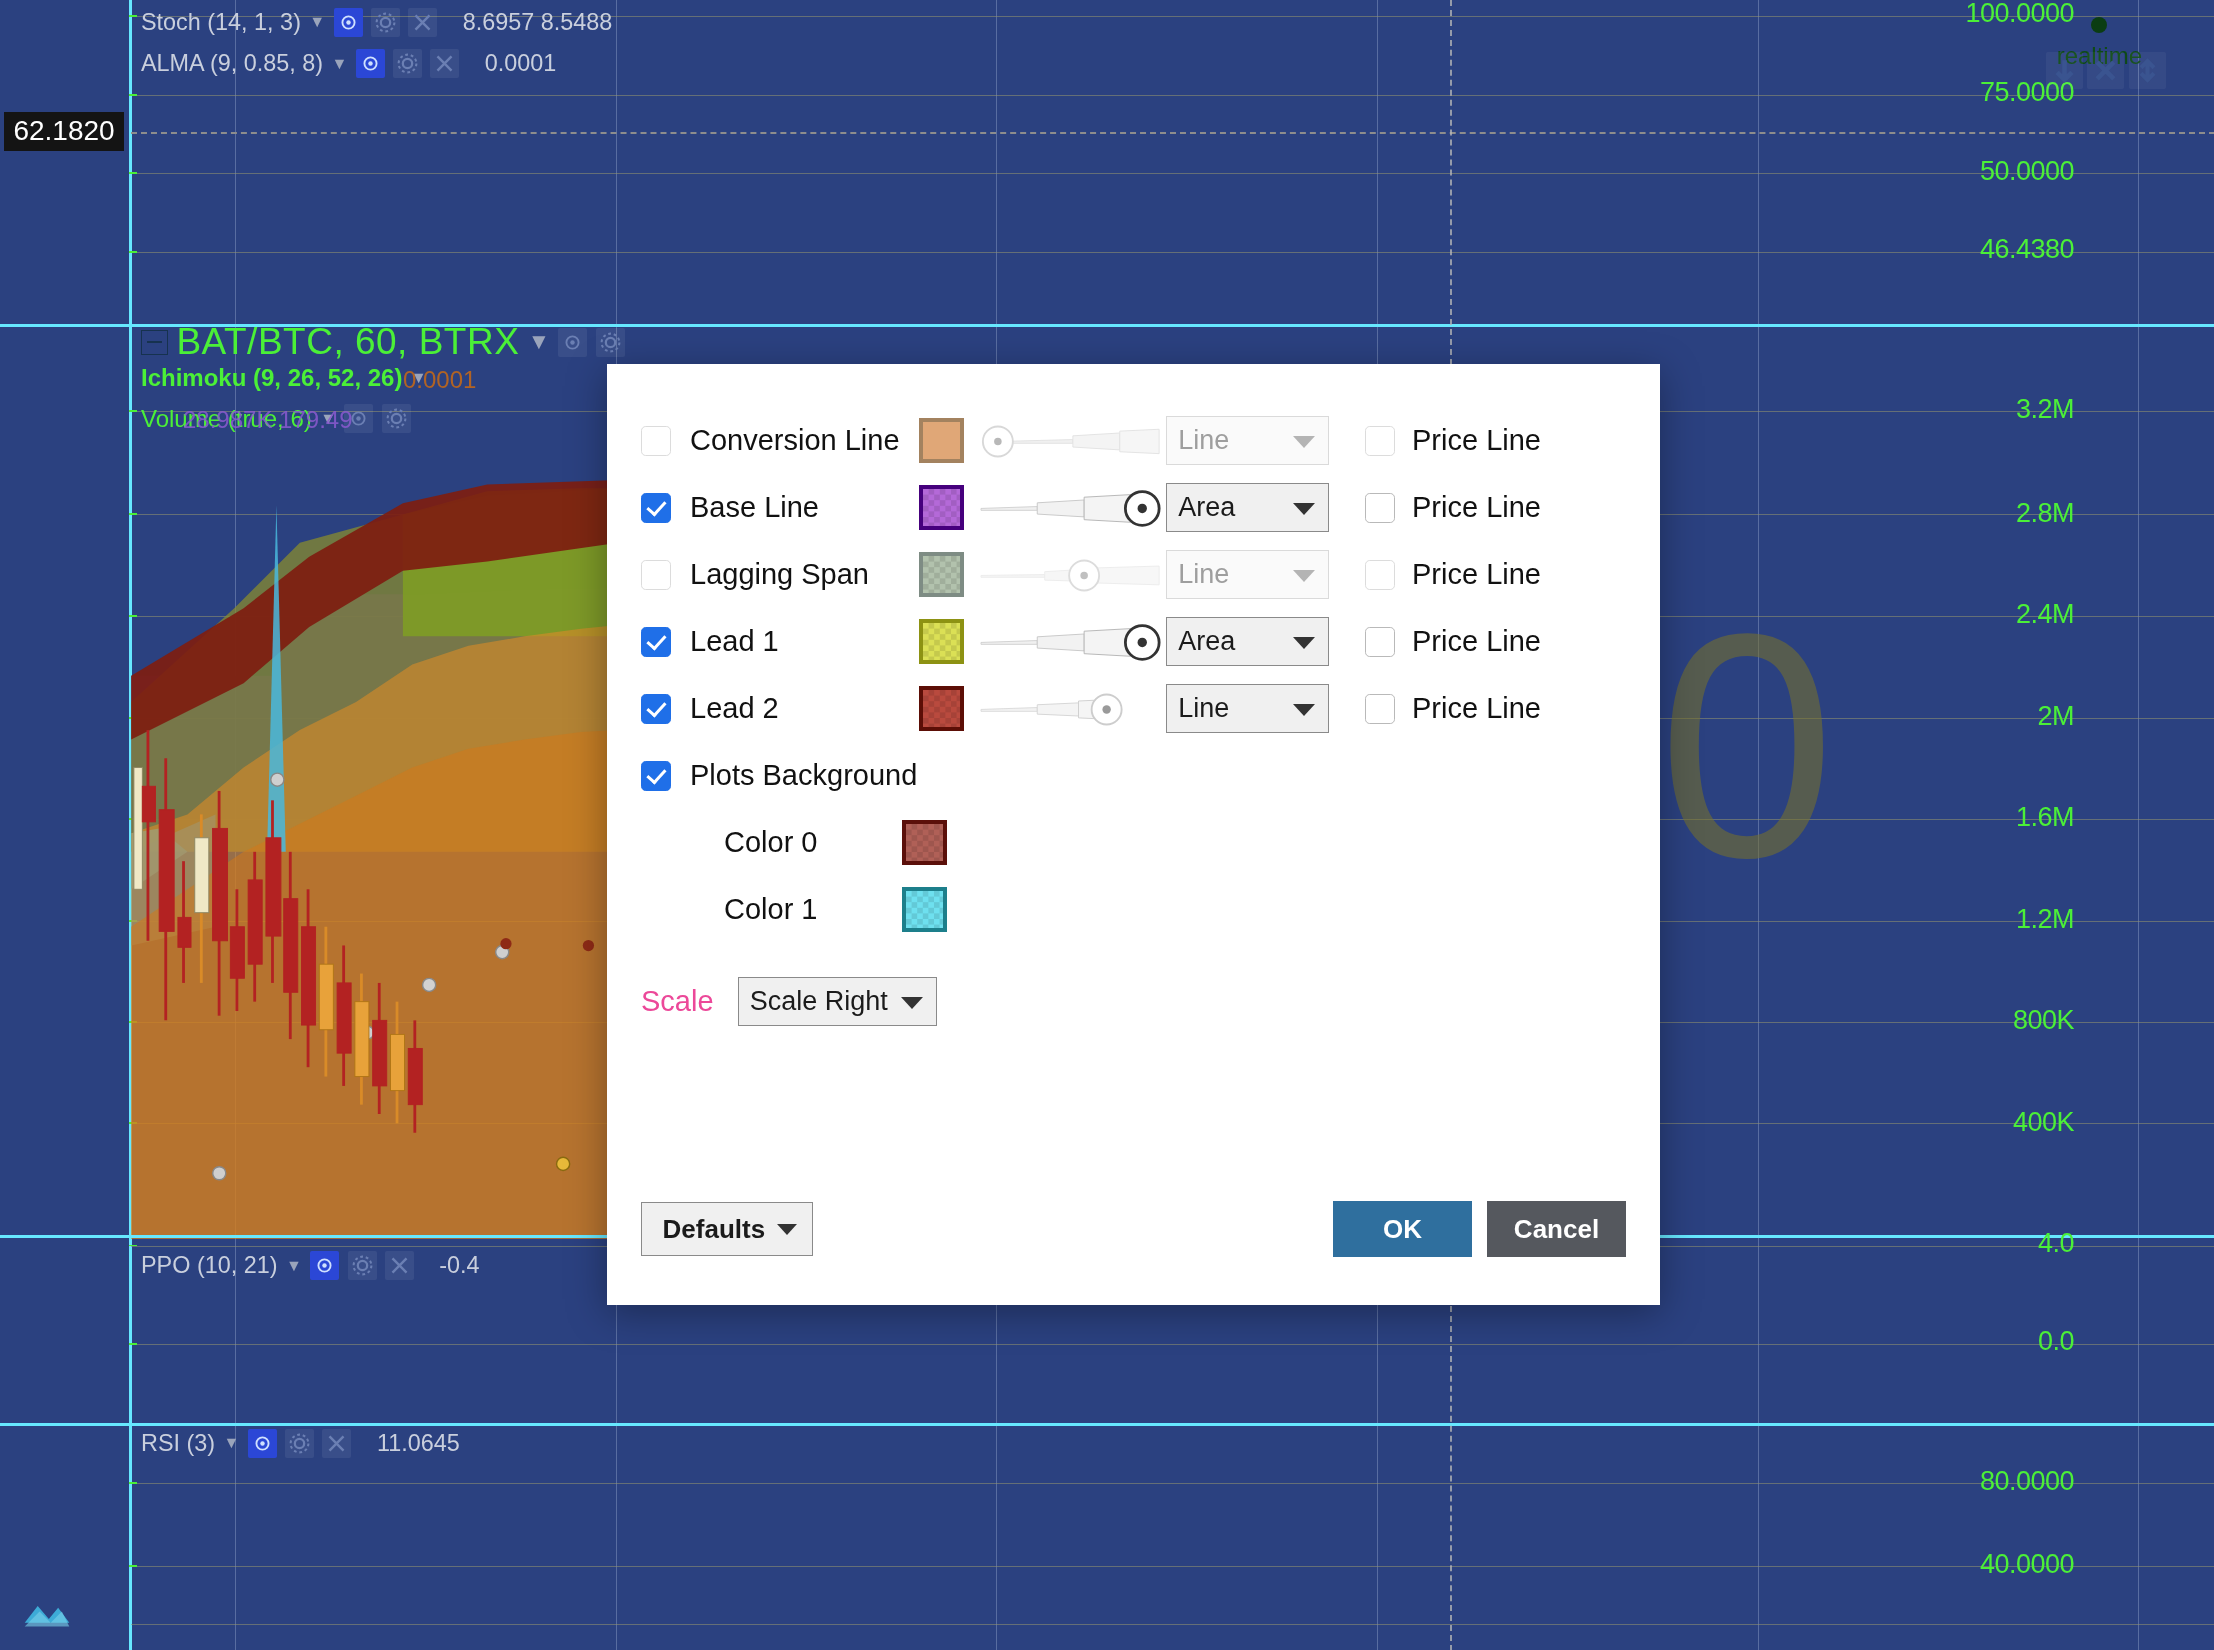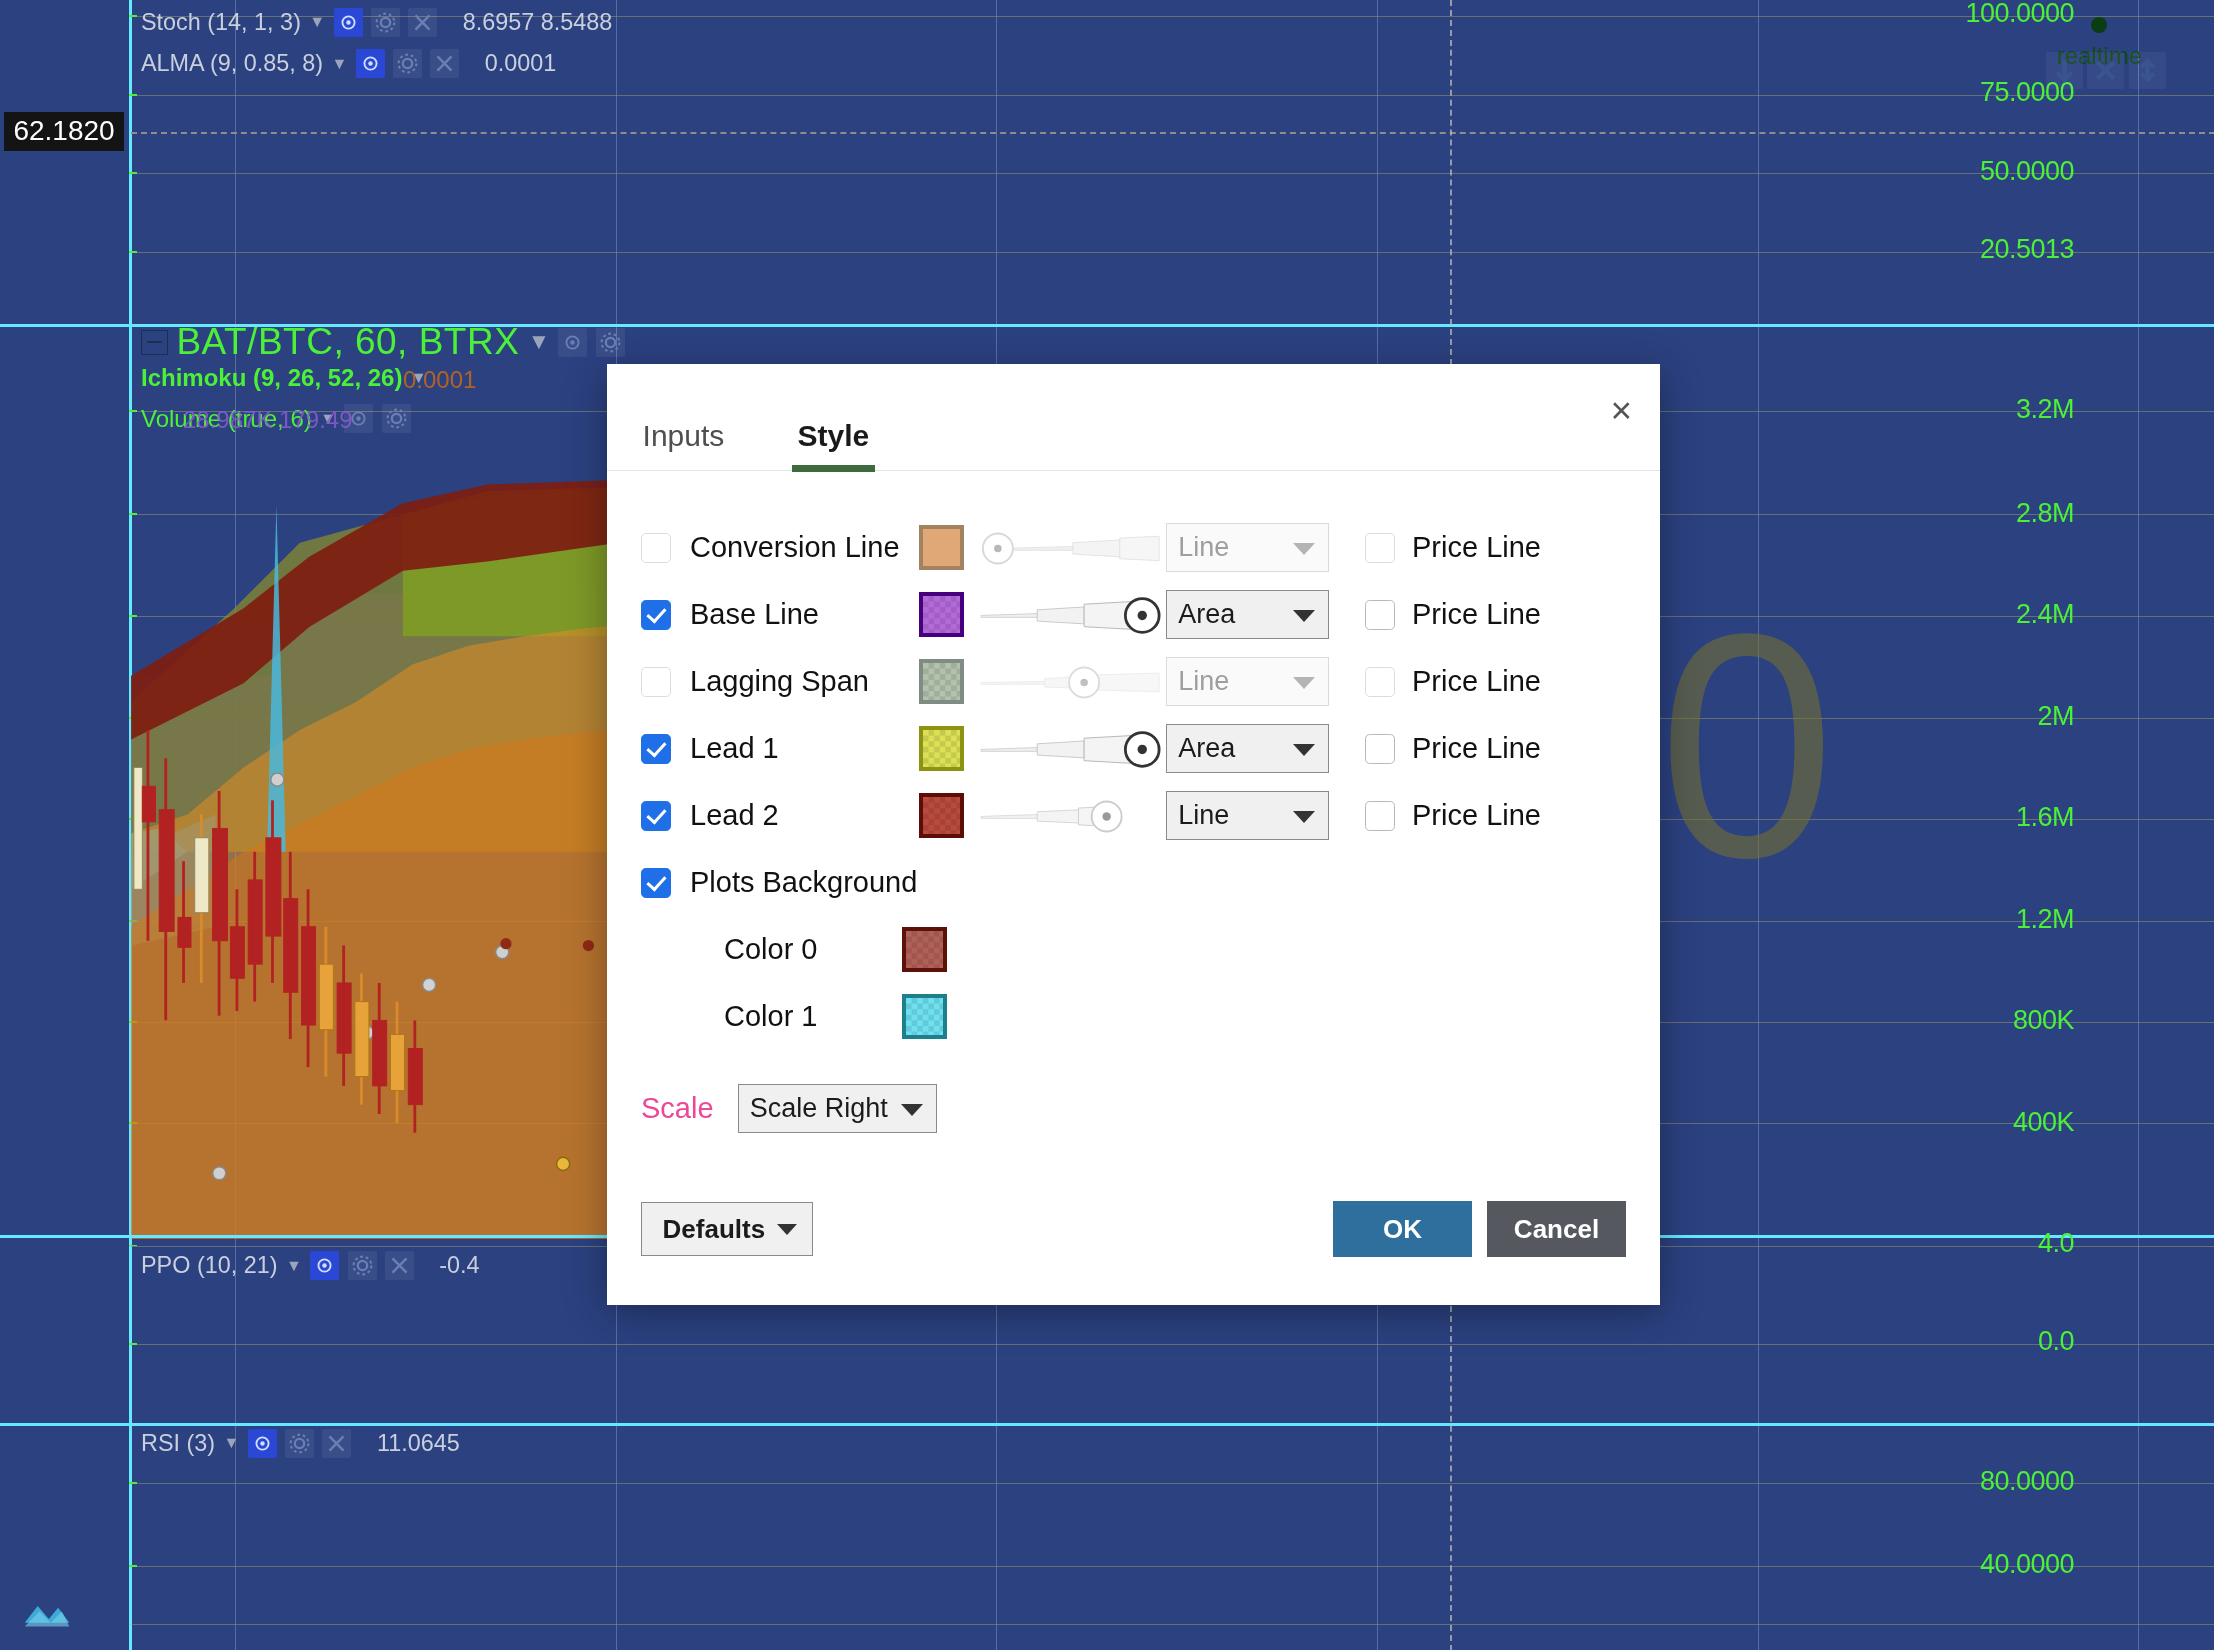--- a/index.html
+++ b/index.html
@@ -202,21 +202,21 @@
     <div class="hline" style="top:252px"></div>
 
     <div class="axis-tick" style="top:15px"></div>
     <div class="axis-tick" style="top:94px"></div>
     <div class="axis-tick" style="top:172px"></div>
     <div class="axis-tick" style="top:251px"></div>
 
     <div class="axis-label" style="top:-1.9px; right:141px;">100.0000</div>
     <div class="axis-label" style="top:77px; right:141px;">75.0000</div>
     <div class="axis-label" style="top:156px; right:141px;">50.0000</div>
-    <div class="axis-label" style="top:234px; right:141px;">20.5013</div>
+    <div class="axis-label" style="top:234px; right:141px;">46.4380</div>
 
     <div class="dashline" style="top:132px"></div>
     <div class="price-badge" style="left:4px; top:112px;">62.1820</div>
 
     <div class="legend" style="left:141px; top:7.5px;">
       <span class="name">Stoch (14, 1, 3)</span>
       <span class="caret">▼</span>
       <span class="micon on">
         <svg viewBox="0 0 31 31">
             <circle cx="15.5" cy="15.5" r="6.5" fill="none" stroke="#cfe0ff" stroke-width="2"></circle>
@@ -495,25 +495,20 @@
   <div style="position:absolute; left:1658px; top:618px; font-size:319px; color:#7a7328; opacity:.55; font-family:'Liberation Sans',sans-serif; line-height:.8;">0</div>
 
   <svg class="logo" viewBox="0 0 56 46">
     <path d="M4 34 L18 16 L30 30 L40 18 L52 34 Z" fill="#3fb7e0" opacity=".9"></path>
     <path d="M4 38 L20 22 L32 34 L44 22 L52 38 Z" fill="#7ad0ea" opacity=".6"></path>
   </svg>
 </div>
 
 <div class="dlg">
 
-  <div class="dlg-head">
-    <div class="tab">Inputs</div>
-    <div class="tab active">Style</div>
-    <div class="dlg-close">×</div>
-  </div>
 
   <div class="dlg-body">
 
     <div class="row">
       <div class="cb-cell">
           <span class="cbx light"></span>
         </div>
       <div class="lbl-cell">Conversion Line</div>
       <div class="sw-cell">
           <span class="swatch" style="background:#a3825f;">

